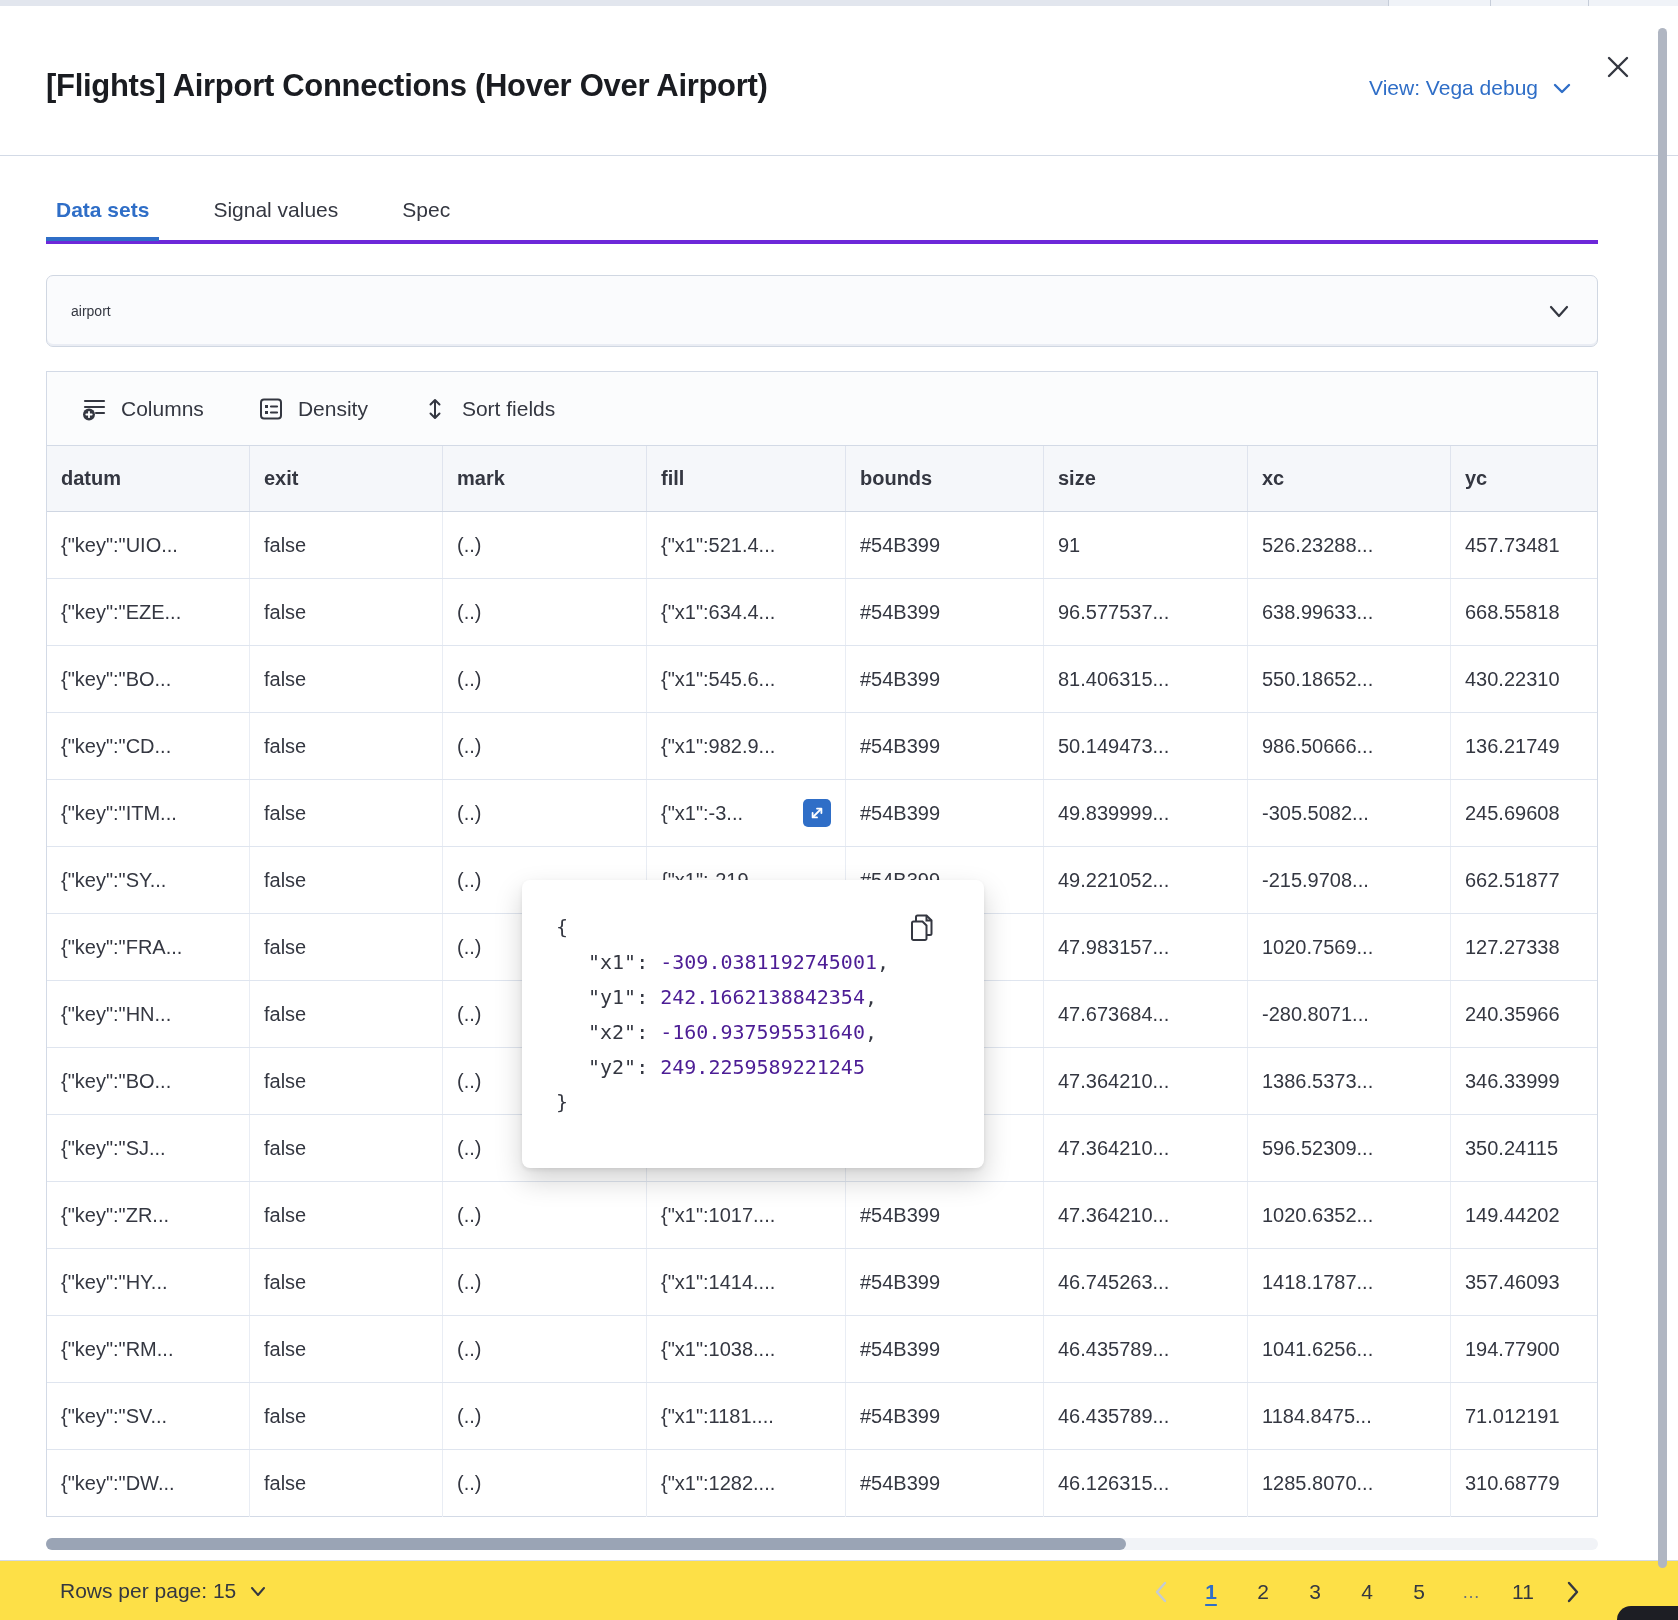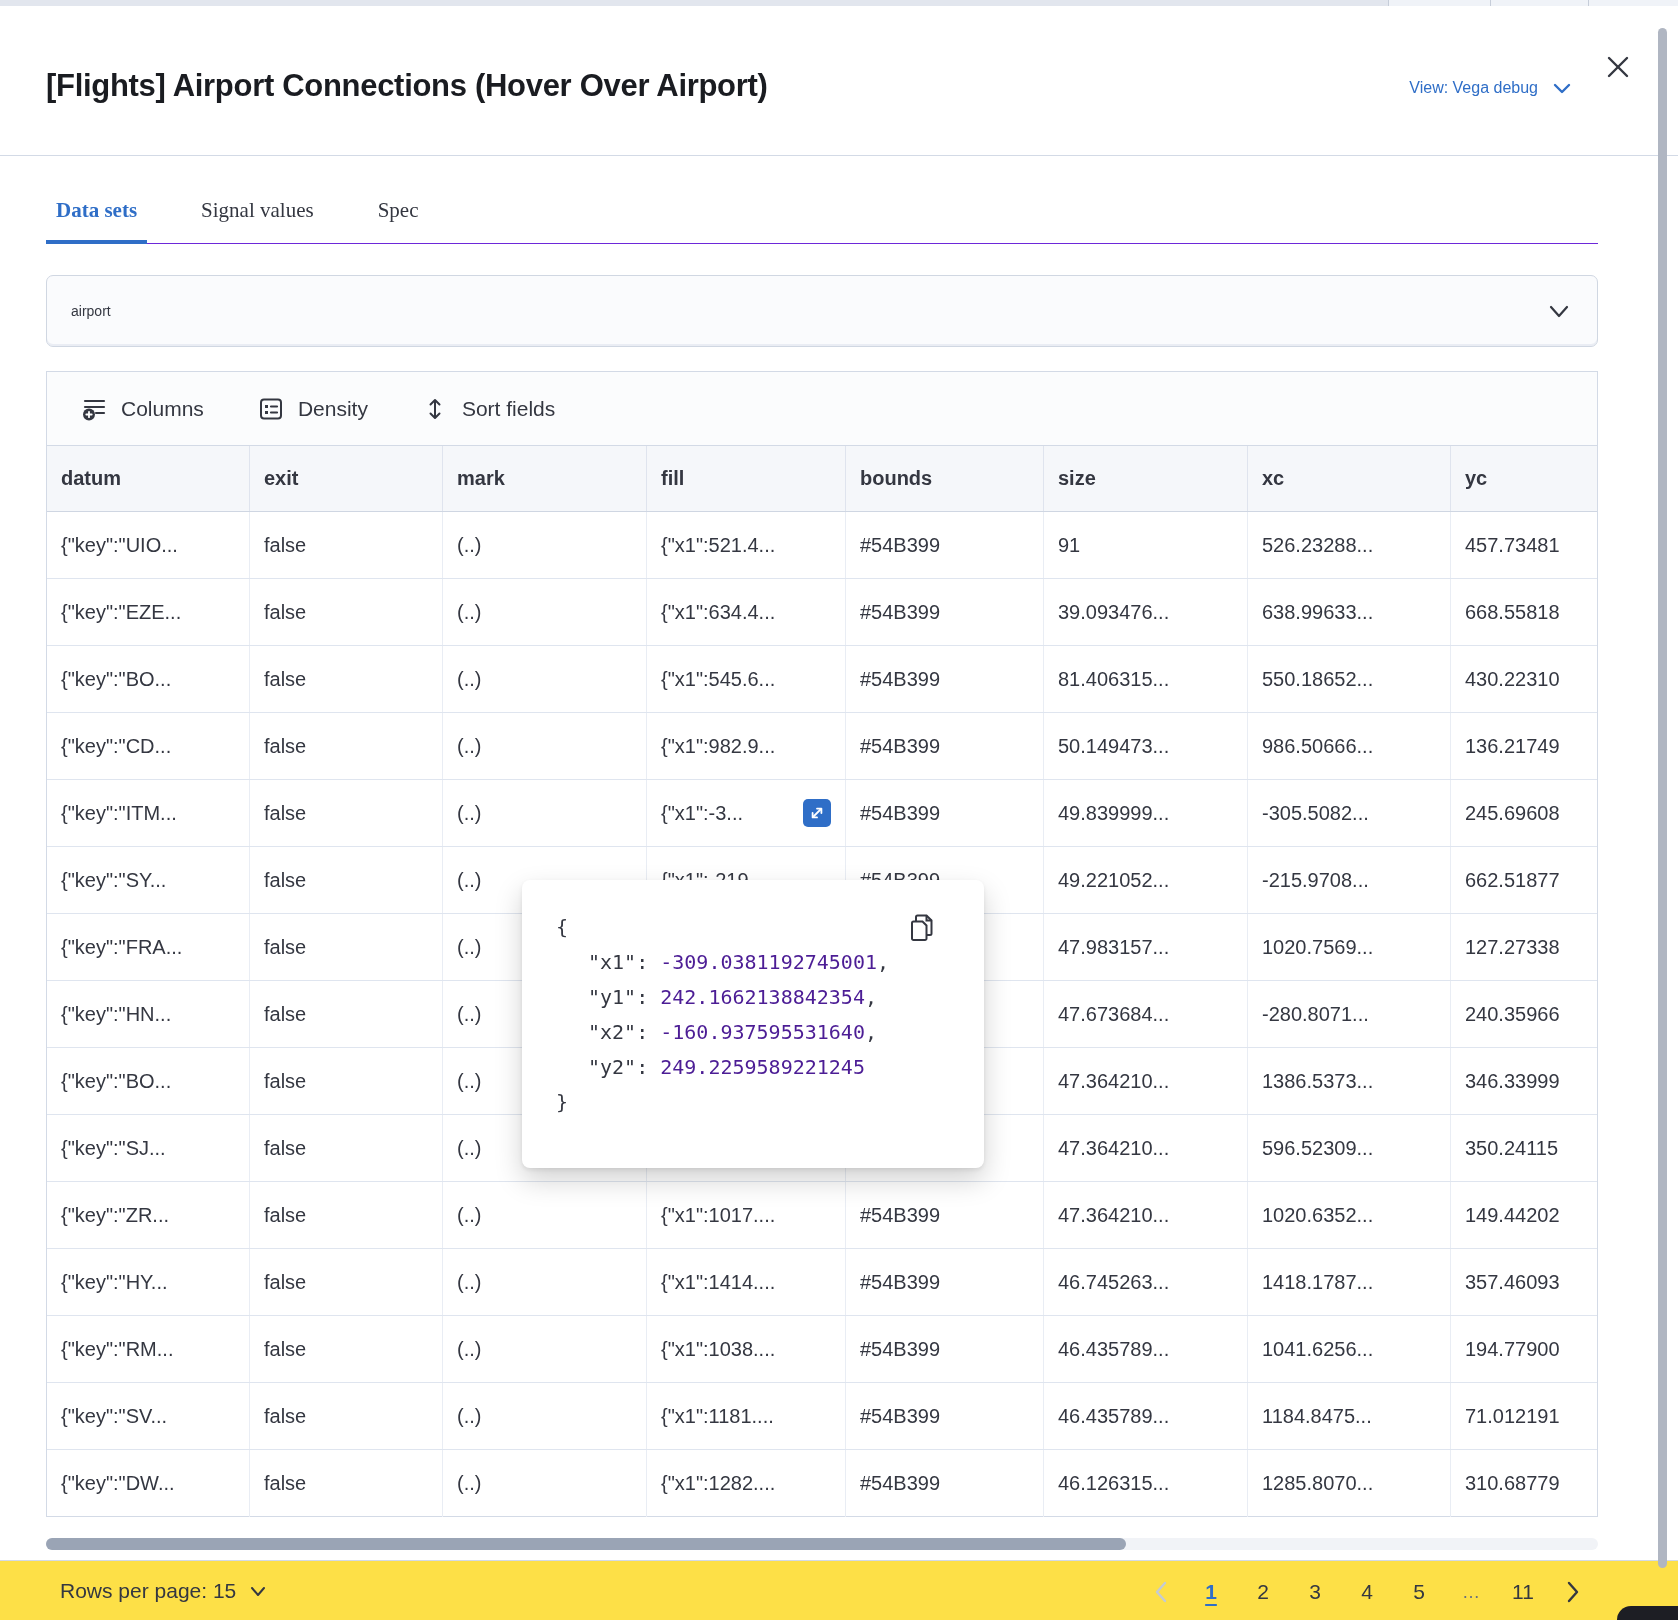--- a/index.html
+++ b/index.html
@@ -7,25 +7,25 @@
     font-family:"Liberation Sans", sans-serif; color:#343741; }
   #canvas { position:relative; width:1678px; height:1620px; background:#fff; }
 
   
   .top-strip { position:absolute; left:0; top:0; width:1678px; height:6px; background:#e2e6ee; }
   .top-strip .seg { position:absolute; top:0; height:6px; background:#f0f3f8; border-left:1px solid #c6cdd9; }
 
   
   .fly-header { position:absolute; left:0; top:6px; width:1678px; height:150px; border-bottom:1px solid #d3dae6; background:#fff; }
   .page-title { position:absolute; left:46px; top:62px; font-size:31px; font-weight:600; letter-spacing:-0.3px; color:#1a1c21; }
-  .view-link { position:absolute; right:104px; top:70px; font-size:16px; color:#2f6ec7; display:flex; align-items:center; gap:12px; cursor:pointer; }
+  .view-link { position:absolute; right:104px; top:70px; font-size:21px; color:#2f6ec7; display:flex; align-items:center; gap:12px; cursor:pointer; }
   .close-btn { position:absolute; left:1602px; top:45px; width:32px; height:32px; cursor:pointer; }
 
   
-  .tabs { position:absolute; left:46px; top:192px; width:1552px; height:52px; border-bottom:1px solid #6d28d9; display:flex; gap:44px;font-family:Liberation Serif, serif; }
+  .tabs { position:absolute; left:46px; top:192px; width:1552px; height:52px; border-bottom:4px solid #6d28d9; display:flex; gap:44px; }
   .tab { font-size:21px; padding:6px 10px 18px 10px; margin-bottom:-1px; cursor:pointer; color:#343741; }
   .tab.active { color:#2f6ec7; font-weight:600; border-bottom:4px solid #2f6ec7; }
 
   
   .dataset-select { position:absolute; left:46px; top:275px; width:1552px; height:72px; background:#fafbfd;
     border:1px solid #d0d7e2; border-radius:7px; display:flex; align-items:center; padding:0 24px; cursor:pointer;
     box-shadow: inset 0 -2px 0 0 rgba(211,218,230,.4); }
   .dataset-select .value { font-size:14px; }
   .dataset-select .chev { margin-left:auto; }
 
@@ -206,21 +206,21 @@
           <div class="td">
             <span class="cell-text">(..)</span>
           </div>
           <div class="td">
             <span class="cell-text">{"x1":634.4...</span>
           </div>
           <div class="td">
             <span class="cell-text">#54B399</span>
           </div>
           <div class="td">
-            <span class="cell-text">39.093476...</span>
+            <span class="cell-text">96.577537...</span>
           </div>
           <div class="td">
             <span class="cell-text">638.99633...</span>
           </div>
           <div class="td">
             <span class="cell-text">668.55818</span>
           </div>
         </div>
         <div class="tr">
           <div class="td">

